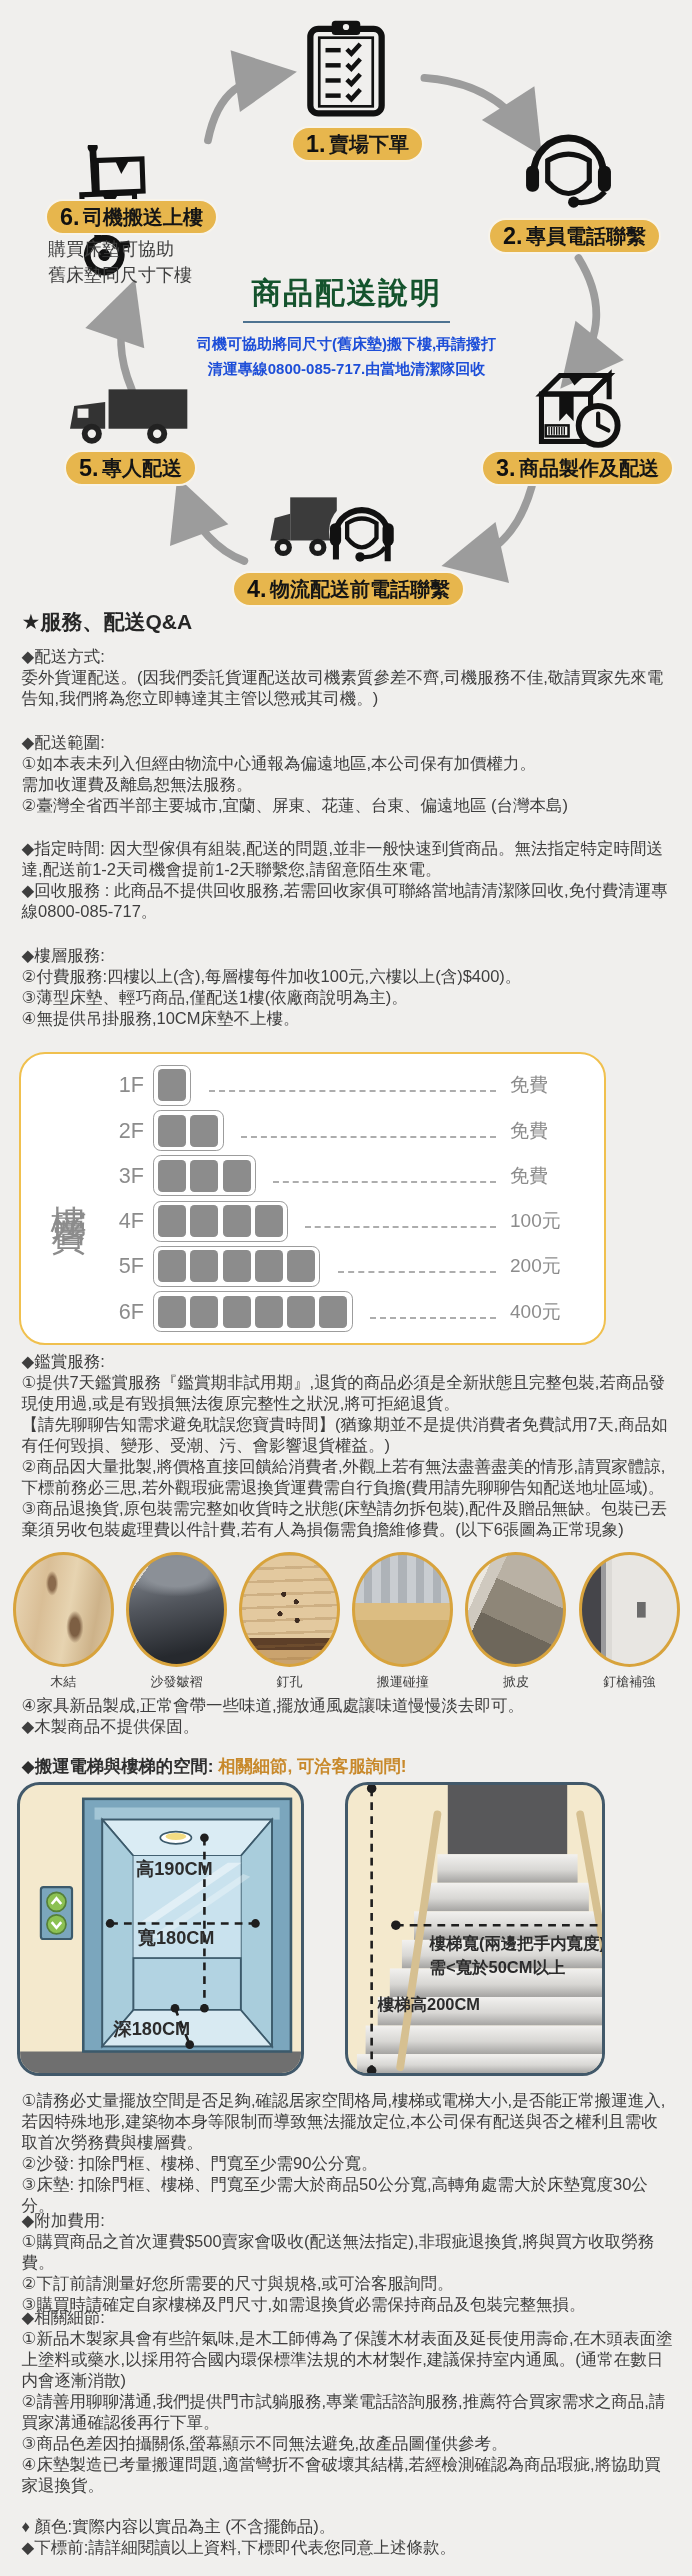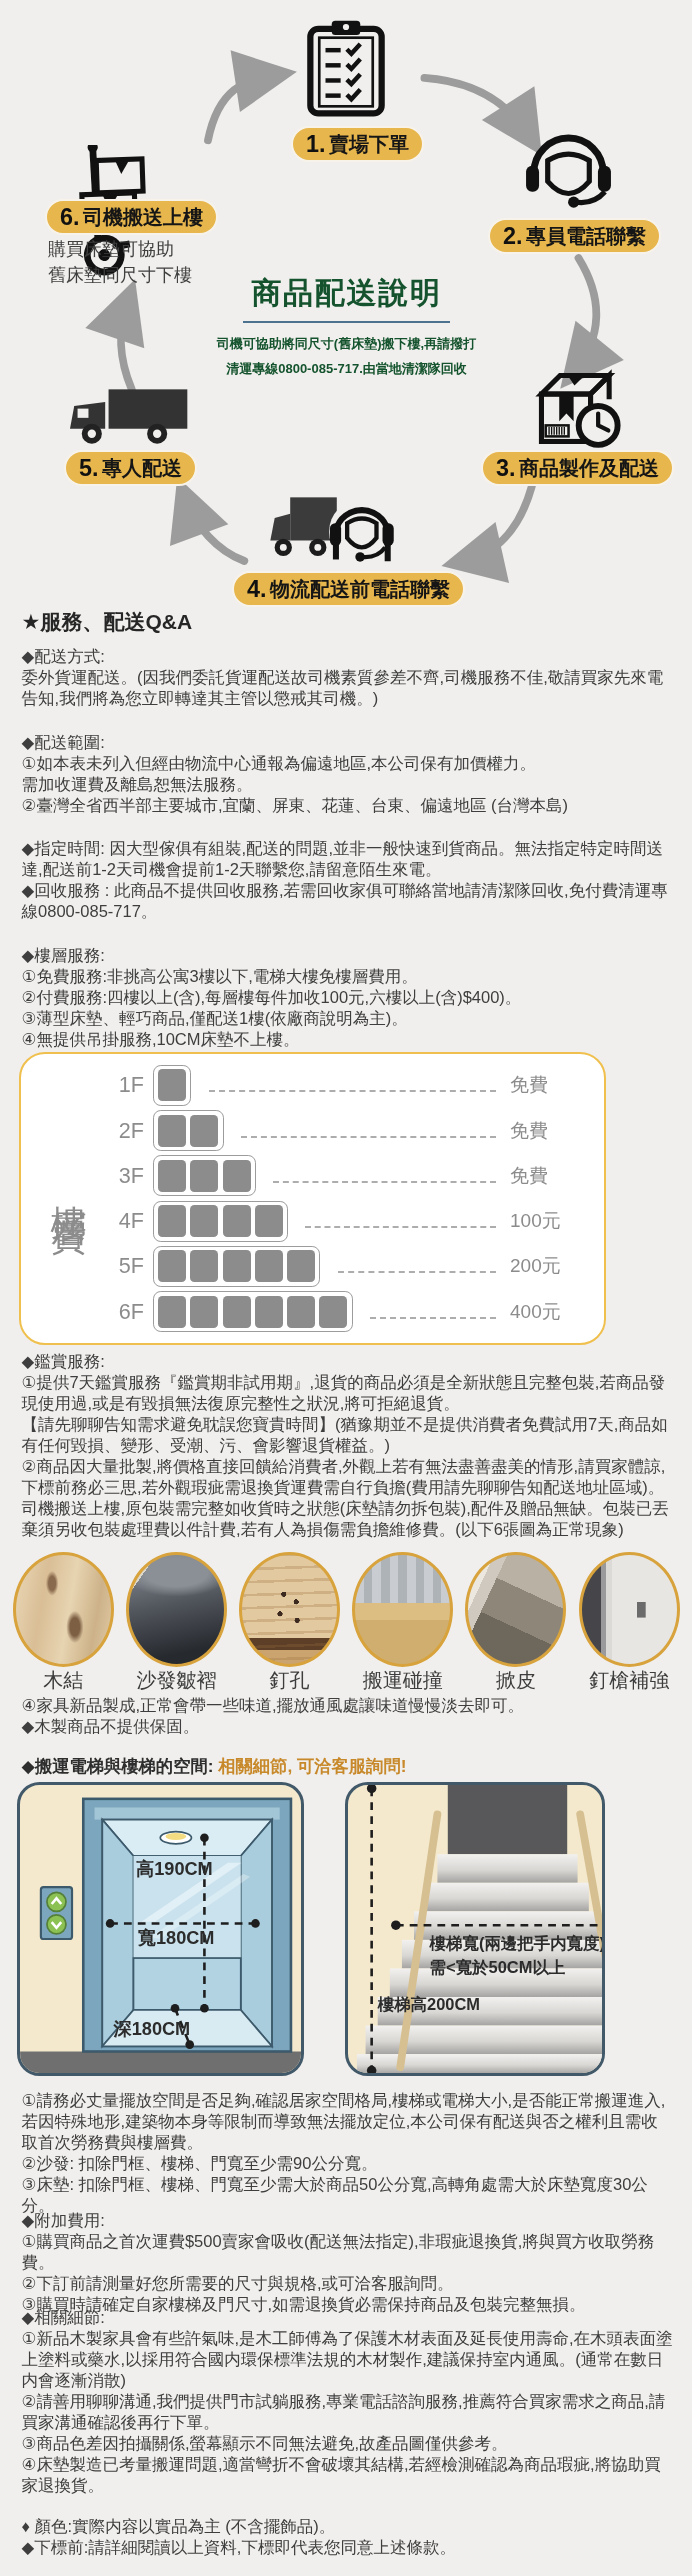--- a/index.html
+++ b/index.html
@@ -10,21 +10,21 @@
   .flow svg.arrows{position:absolute;left:0;top:0;}
   .step-icon{position:absolute;}
   .badge{position:absolute;display:inline-flex;align-items:center;gap:3.5px;background:#e7b64d;
          border:2.6px solid #f7f3ea;border-radius:865px;padding:2.6px 13px;white-space:nowrap;}
   .badge b{font-size:23.4px;font-weight:700;color:#111;}
   .badge span{font-size:20px;font-weight:600;color:#161616;}
   .flow-note{position:absolute;font-size:18px;color:#3f3f3f;font-weight:500;white-space:nowrap;}
   .title-block{position:absolute;left:0;top:273px;width:693px;text-align:center;}
   .title-block h1{display:inline-block;margin:0;font-size:30px;letter-spacing:1.7px;color:#14532d;
                   font-weight:700;border-bottom:2.6px solid #4d7290;padding:0 8.7px 7px;}
-  .subtitle{margin:3.5px 0 0;font-size:13px;line-height:21.6px;font-weight:600;color:#14532d;}
+  .subtitle{margin:3.5px 0 0;font-size:15px;line-height:21.6px;font-weight:600;color:#1d4ed8;}
   
   .txt{position:absolute;left:21.6px;width:651px;font-size:16.5px;line-height:21px;color:#3e3e3e;font-weight:500;}
   .txt .para{margin:0;}
   .txt .group{margin-bottom:22.5px;}
   .qa-heading{font-size:21px;font-weight:700;color:#262626;margin:0 0 14px;}
   
   .floor-box{position:absolute;left:19px;top:1052px;width:587px;height:293px;background:#ffffff;
              border:2.6px solid #f0c04e;border-radius:26px;box-sizing:border-box;}
   .floor-side{position:absolute;left:22.5px;top:46%;transform:translateY(-50%);
               writing-mode:vertical-rl;text-orientation:upright;font-size:36px;letter-spacing:7px;
@@ -34,21 +34,21 @@
   .floor-row{display:flex;align-items:center;}
   .floor-label{width:36px;text-align:right;font-size:21.6px;color:#8c8c8c;font-weight:500;margin-right:8.7px;}
   .units{display:flex;gap:4.3px;border:1.7px solid #9c9c9c;border-radius:7.8px;padding:3.5px 4.3px;background:#fff;}
   .sq{width:28px;height:32px;background:#8c8c8c;border-radius:4.3px;}
   .floor-dash{flex:1;border-top:2.6px dashed #adadad;margin:12px 14px 0 17.3px;}
   .floor-fee{width:66px;font-size:19px;color:#8c8c8c;font-weight:500;}
   
   .ovals{position:absolute;left:8.7px;top:1552px;width:675px;display:flex;justify-content:space-between;}
   .oval-item{width:109px;text-align:center;}
   .oval{width:95px;height:109px;margin:0 auto;border-radius:50%;border:3.5px solid #d8a33c;overflow:hidden;}
-  .oval-label{font-size:20px;color:#3d3d3d;font-weight:500;}
+  .oval-label{margin-top:6px;font-size:13px;color:#3d3d3d;font-weight:500;}
   .oval-item:nth-child(1) .oval{background:
     radial-gradient(ellipse 12px 22.5px at 62% 66%,#7d5f43 0 40%,rgba(125,95,67,0) 72%),
     radial-gradient(ellipse 8.7px 17.3px at 38% 26%,#8a6a4c 0 40%,rgba(138,106,76,0) 72%),
     linear-gradient(100deg,#ead7b6 0%,#d9be96 30%,#e7d4b1 55%,#cdb289 80%,#e0caa5 100%);}
   .oval-item:nth-child(2) .oval{background:
     linear-gradient(125deg,#ded8cb 0 16%,rgba(0,0,0,0) 16%),
     radial-gradient(ellipse 69px 31px at 50% 16%,#8b9097 0 45%,rgba(139,144,151,0) 78%),
     linear-gradient(168deg,#7e838b 12%,#51555c 45%,#26292e 85%);}
   .oval-item:nth-child(3) .oval{background:
     radial-gradient(circle 3.5px at 44% 36%,#3c2a20 0 70%,rgba(0,0,0,0) 78%),
@@ -223,21 +223,20 @@
         <p class="para">①如本表未列入但經由物流中心通報為偏遠地區,本公司保有加價權力。</p>
         <p class="para">需加收運費及離島恕無法服務。</p>
         <p class="para">②臺灣全省西半部主要城市,宜蘭、屏東、花蓮、台東、偏遠地區 (台灣本島)</p>
       </div>
     <div class="group">
         <p class="para">◆指定時間: 因大型傢俱有組裝,配送的問題,並非一般快速到貨商品。無法指定特定時間送達,配送前1-2天司機會提前1-2天聯繫您,請留意陌生來電。</p>
         <p class="para">◆回收服務 : 此商品不提供回收服務,若需回收家俱可聯絡當地請清潔隊回收,免付費清運專線0800-085-717。</p>
       </div>
     <div class="group">
         <p class="para">◆樓層服務:</p>
-        <p class="para">①免費服務:非挑高公寓3樓以下,電梯大樓免樓層費用。</p>
         <p class="para">②付費服務:四樓以上(含),每層樓每件加收100元,六樓以上(含)$400)。</p>
         <p class="para">③薄型床墊、輕巧商品,僅配送1樓(依廠商說明為主)。</p>
         <p class="para">④無提供吊掛服務,10CM床墊不上樓。</p>
       </div>
   </section>
 
   <section class="floor-box">
     <div class="floor-side">樓層費</div>
     <div class="floor-rows">
 
@@ -306,21 +305,21 @@
       </div>
       </div>
   </section>
 
   <section class="txt" style="top:1351px;">
     <div class="group">
         <p class="para">◆鑑賞服務:</p>
         <p class="para">①提供7天鑑賞服務『鑑賞期非試用期』,退貨的商品必須是全新狀態且完整包裝,若商品發現使用過,或是有毀損無法復原完整性之狀況,將可拒絕退貨。</p>
         <p class="para">【請先聊聊告知需求避免耽誤您寶貴時間】(猶豫期並不是提供消費者免費試用7天,商品如有任何毀損、變形、受潮、污、會影響退貨權益。)</p>
         <p class="para">②商品因大量批製,將價格直接回饋給消費者,外觀上若有無法盡善盡美的情形,請買家體諒,下標前務必三思,若外觀瑕疵需退換貨運費需自行負擔(費用請先聊聊告知配送地址區域)。</p>
-        <p class="para">司機搬送上樓,原包裝需完整如收貨時之狀態(床墊請勿拆包裝),配件及贈品無缺。包裝已丟棄須另收包裝處理費以件計費,若有人為損傷需負擔維修費。(以下6張圖為正常現象)</p>
+        <p class="para">③商品退換貨,原包裝需完整如收貨時之狀態(床墊請勿拆包裝),配件及贈品無缺。包裝已丟棄須另收包裝處理費以件計費,若有人為損傷需負擔維修費。(以下6張圖為正常現象)</p>
       </div>
   </section>
 
   <section class="ovals">
 
   <div class="oval-item">
       <div class="oval"></div>
       <div class="oval-label">木結</div>
     </div>
       <div class="oval-item">

